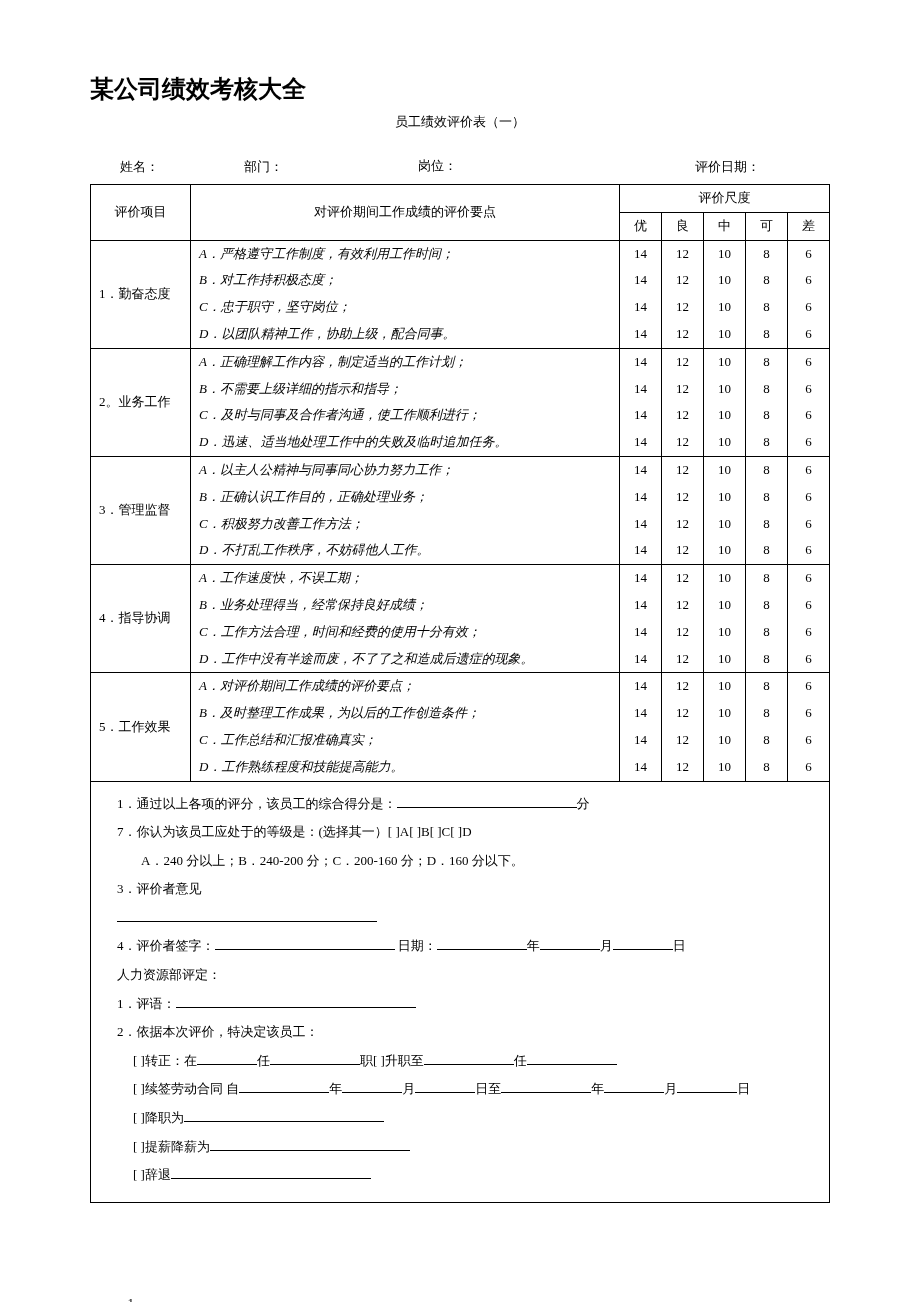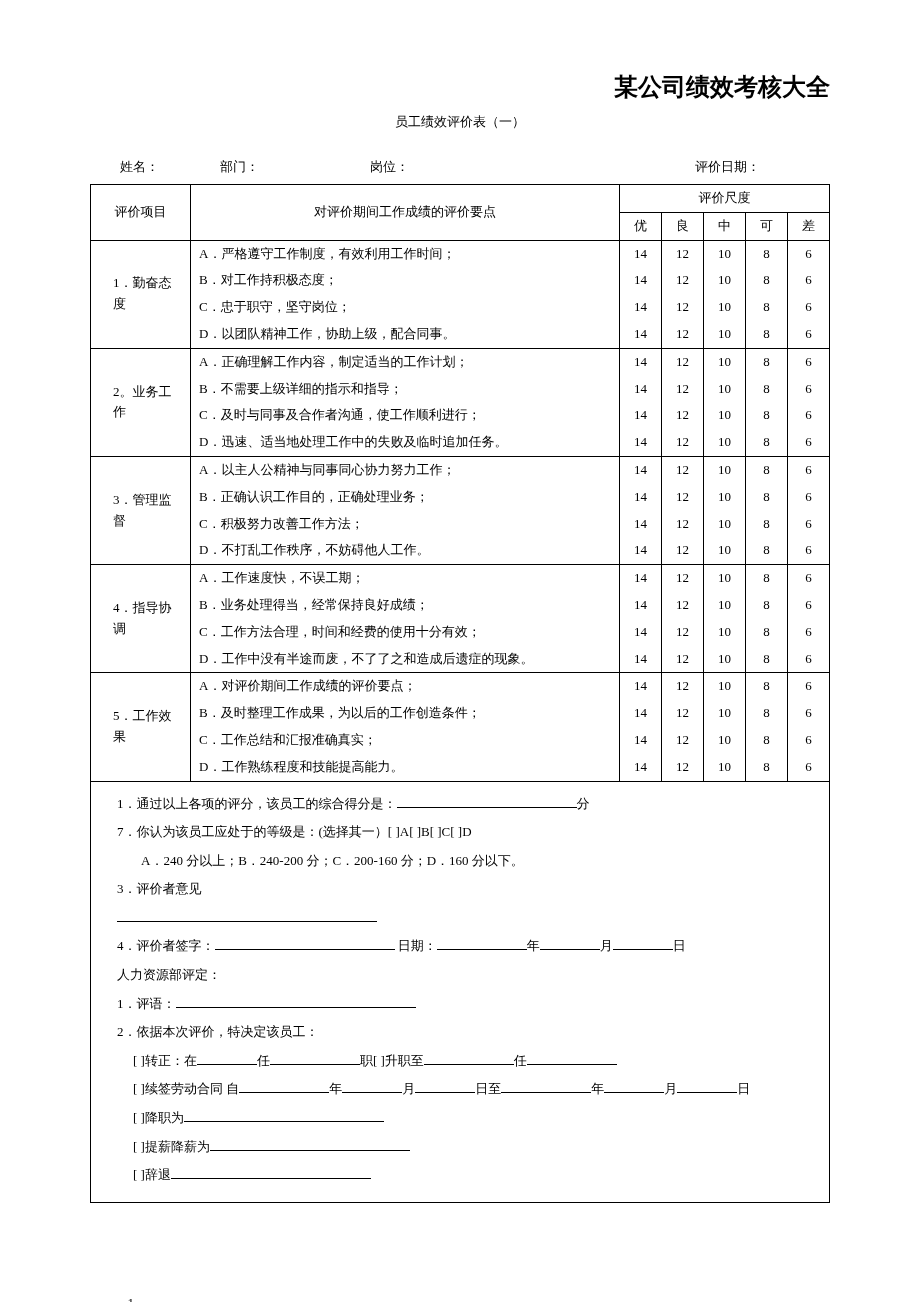--- a/index.html
+++ b/index.html
@@ -7,40 +7,41 @@
       font-family: "SimSun", "宋体", serif;
       font-size: 13px;
       background: #fff;
       margin: 0;
       padding: 70px 90px 40px;
       width: 920px;
       color: #000;
       line-height: 1.6;
     }
     .title {
-      text-align: right;
+      text-align: left;
       font-size: 24px;
       font-weight: bold;
-      font-family: Liberation Mono, monospace;
+      font-family: Liberation Sans, sans-serif;
       margin-bottom: 4px;
     }
     .subtitle {
       text-align: center;
       font-size: 13px;
       margin-bottom: 24px;
     }
     .info-row {
       display: flex;
       margin-bottom: 6px;
       padding: 0 10px;
+      gap: 24px;
     }
     .info-row span { flex: 0 0 auto; }
     .info-name { width: 120px; padding-left: 20px; }
     .info-dept { width: 150px; }
-    .info-pos { width: 200px; }
+    .info-pos { width: 200px; font-family: Liberation Mono, monospace; }
     .info-date { margin-left: auto; padding-right: 60px; }
     table {
       width: 100%;
       border-collapse: collapse;
     }
     td, th {
       border: 1px solid #000;
       padding: 3px 6px;
       vertical-align: middle;
       font-weight: normal;
@@ -54,27 +55,28 @@
     }
     .hdr-scale {
       text-align: center;
     }
     .scale-col {
       width: 42px;
       text-align: center;
     }
     .criteria-cell {
       padding-left: 8px;
+      font-style: italic;
     }
     .score-cell {
       text-align: center;
       width: 42px;
     }
     .cat-cell {
-      padding-left: 22px;
+      padding-left: 8px;
     }
     .no-top { border-top: none; margin-top: 32px; }
     .no-bottom { border-bottom: none; }
     .no-tb { border-top: none; border-bottom: none; margin-left: 40px; }
     .footer-cell {
       padding: 8px 26px 12px;
       line-height: 2.2;
     }
     .underline {
       display: inline-block;

